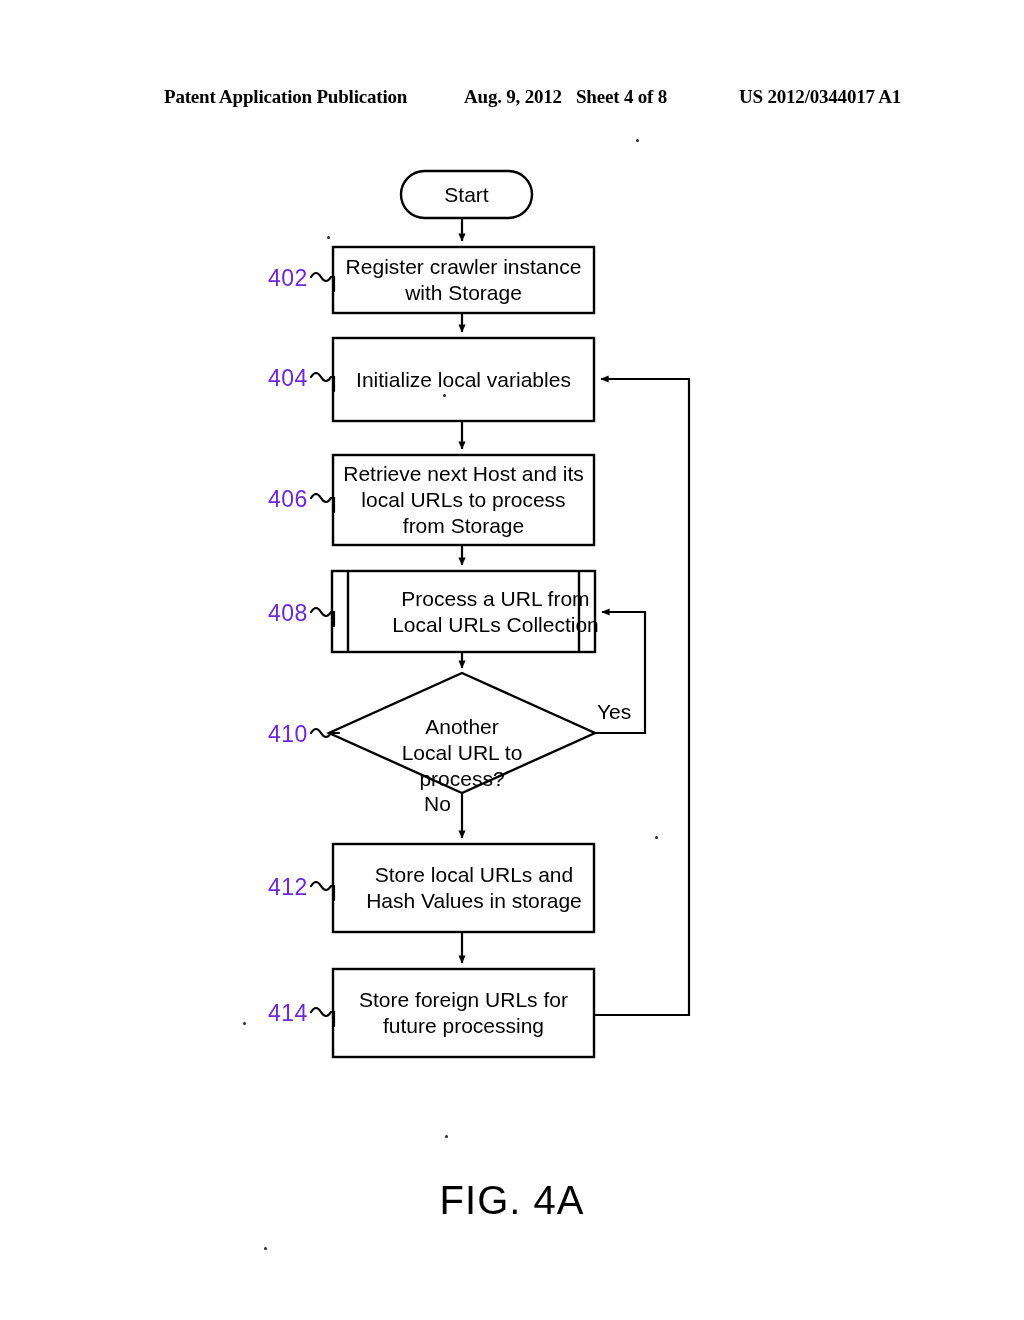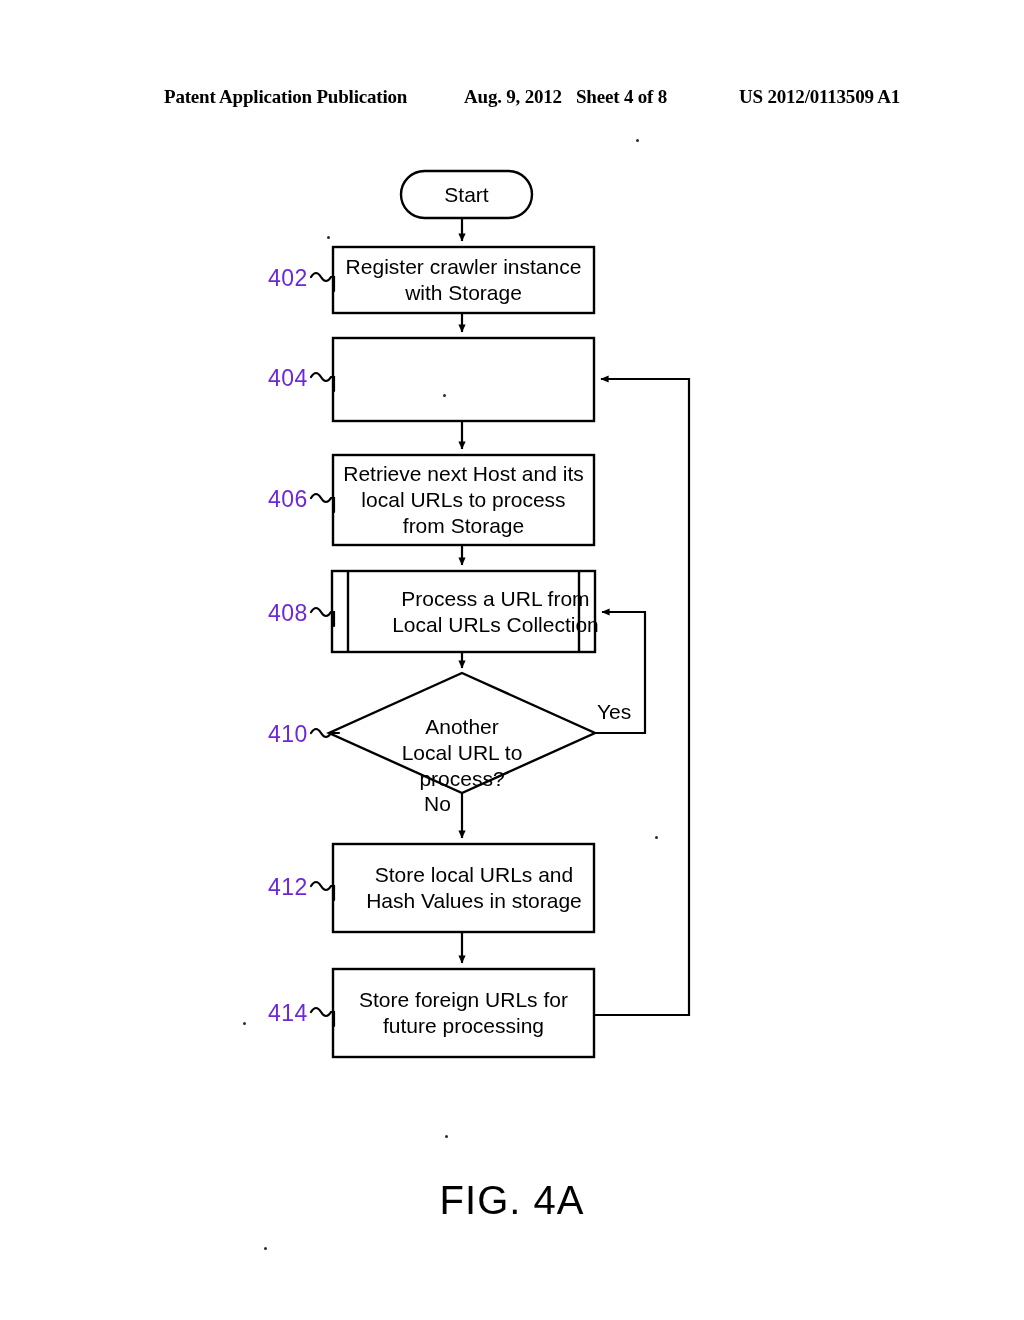--- a/index.html
+++ b/index.html
@@ -97,21 +97,21 @@
     border-radius: 50%;
   }
 </style>
 </head>
 <body>
 
 <div id="page-header">
   <span class="hdr-pub">Patent Application Publication</span>
   <span class="hdr-date">Aug. 9, 2012</span>
   <span class="hdr-sheet">Sheet 4 of 8</span>
-  <span class="hdr-num">US 2012/0113509 A1</span>
+  <span class="hdr-num">US 2012/0344017 A1</span>
 </div>
 
 <div id="figure">
 
   <svg id="flow-svg" viewBox="0 0 1024 1320" xmlns="http://www.w3.org/2000/svg">
     <defs>
       <marker id="arrowhead" markerWidth="9" markerHeight="9" refX="7.6" refY="4.0" orient="auto" markerUnits="userSpaceOnUse">
         <path d="M0,0.4 L8.2,4.0 L0,7.6 z" fill="#000000"></path>
       </marker>
     </defs>
@@ -160,20 +160,21 @@
       <path d="M311,886 q5,-8 10,0 t10,0 l3,0 l0,14"></path>
       <path d="M311,1012 q5,-8 10,0 t10,0 l3,0 l0,14"></path>
     </g>
   </svg>
 
   <div class="node-text" style="left:401px; top:171px; width:131px; height:47px;">Start</div>
 
   <div class="node-text" style="left:333px; top:247px; width:261px; height:66px;">Register crawler instance
 with Storage</div>
 
+  <div class="node-text" style="left:333px; top:338px; width:261px; height:83px;">Initialize local variables</div>
 
   <div class="node-text" style="left:333px; top:455px; width:261px; height:90px;">Retrieve next Host and its
 local URLs to process
 from Storage</div>
 
   <div class="node-text" style="left:348px; top:571px; width:231px; height:81px;padding-left:32px;">Process a URL from
 Local URLs Collection</div>
 
   <div class="node-text" style="left:362px; top:688px; width:200px; height:90px;margin-top:20px;">Another
 Local URL to

